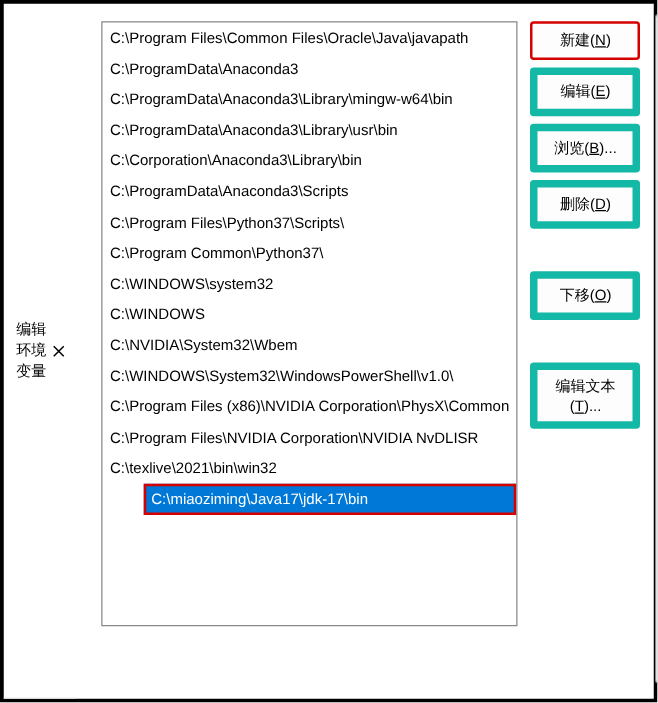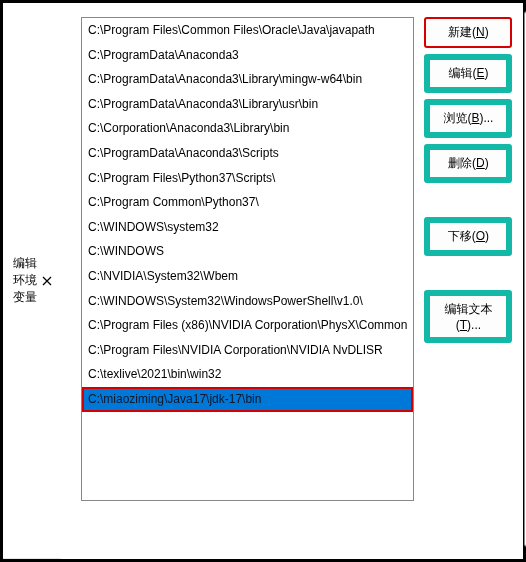--- a/index.html
+++ b/index.html
@@ -51,23 +51,24 @@
 .list-item {
   padding: 3px 6px;
   font-size: 12px;
   color: #000;
   white-space: nowrap;
   cursor: default;
   line-height: 1.55;
 }
 .list-item.selected {
   background: #0078d7;
-  color: #0f172a;
+  color: #ffffff;
   outline: 2px solid #d60000;
   outline-offset: -2px;
+  margin-left: 33px;
 }
 .button-col {
   display: flex;
   flex-direction: column;
   gap: 6px;
   width: 88px;
 }
 .btn {
   border: 6px solid #14b8a6;
   background: #fdfdfd;

